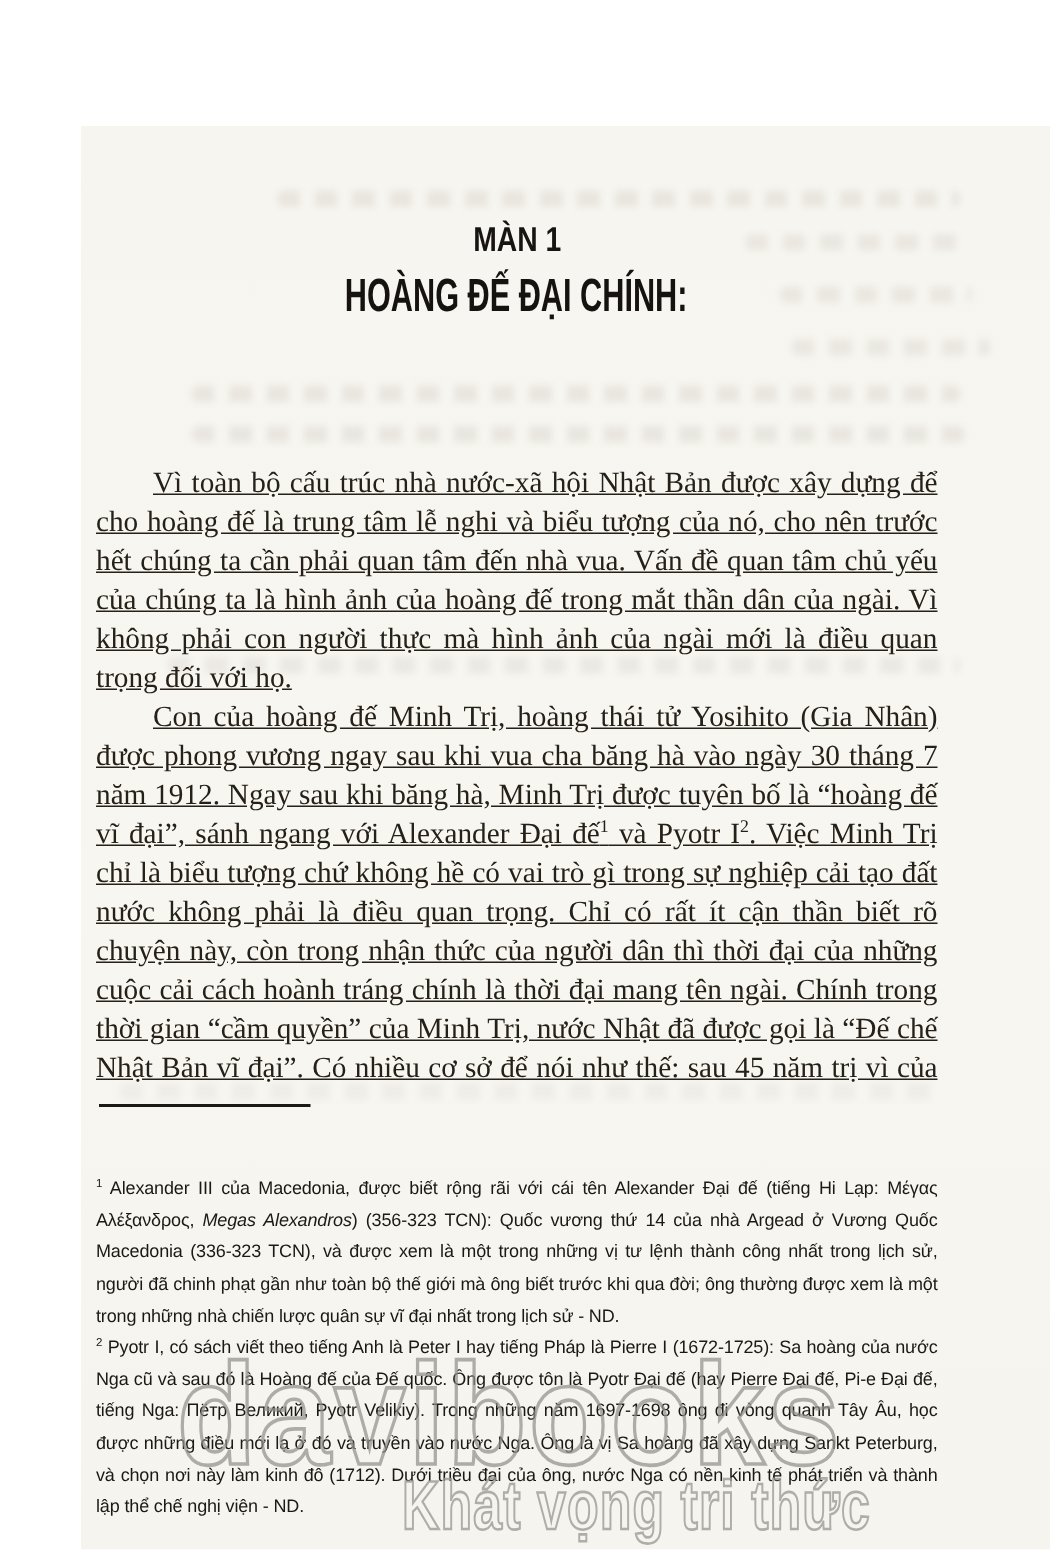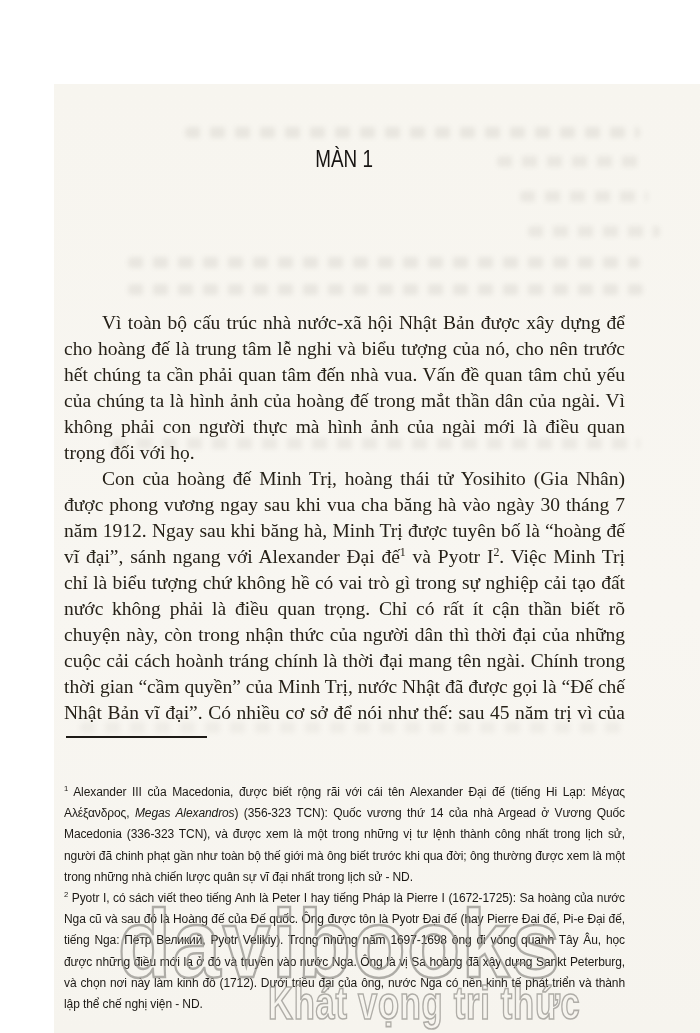--- a/index.html
+++ b/index.html
@@ -24,21 +24,21 @@
       rgba(115,108,96,0.55) 0px, rgba(115,108,96,0.55) 15px,
       rgba(115,108,96,0.0) 15px, rgba(115,108,96,0.0) 25px);
     filter: blur(2.6px);
     border-radius: 4px;
   }
   .kicker {
     position: absolute;
     left: 10px; top: 62px; width: 561px;
     text-align: center;
     font-family: "Liberation Sans", sans-serif;
-    font-weight: normal;
+    font-weight: bold;
     font-size: 23px;
     color: #171412;
   }
   .kicker .cond { display: inline-block; transform: scaleX(0.82); transform-origin: center; }
   .title {
     position: absolute;
     left: 10px; top: 94px; width: 561px;
     text-align: center;
     font-family: "Liberation Sans", sans-serif;
     font-weight: bold;
@@ -49,20 +49,21 @@
   }
   .title .cond { display: inline-block; transform: scaleX(0.66); transform-origin: center; white-space: nowrap; }
   .body-text {
     position: absolute;
     left: 10px; top: 226px; width: 561px;
     font-family: "Liberation Serif", serif;
     font-size: 19.5px;
     line-height: 26px;
     color: #262118;
     text-align: justify;
+    text-decoration: underline;
   }
   .body-text p { margin: 0; text-indent: 38px; }
   .body-text sup {
     font-size: 61%;
     line-height: 0;
     vertical-align: super;
   }
   .p-continued { text-align-last: justify; }
   .fn-rule {
     position: absolute;
@@ -126,20 +127,21 @@
   <div class="ghost" style="left:74px; top:173px; width:512px; opacity:.20;"></div>
   <div class="ghost" style="left:74px; top:200px; width:515px; opacity:.20;"></div>
   <div class="ghost" style="left:58px; top:354px; width:528px; opacity:.17;"></div>
   <div class="ghost" style="left:26px; top:638px; width:545px; opacity:.11;"></div>
 
   <div class="kicker">
     <span class="cond">MÀN 1</span>
   </div>
 
   <div class="title">
+    <div><span class="cond">HOÀNG ĐẾ ĐẠI CHÍNH:</span></div>
   </div>
 
   <div class="body-text">
     <p>Vì toàn bộ cấu trúc nhà nước-xã hội Nhật Bản được xây dựng để cho hoàng đế là trung tâm lễ nghi và biểu tượng của nó, cho nên trước hết chúng ta cần phải quan tâm đến nhà vua. Vấn đề quan tâm chủ yếu của chúng ta là hình ảnh của hoàng đế trong mắt thần dân của ngài. Vì không phải con người thực mà hình ảnh của ngài mới là điều quan trọng đối với họ.</p>
     <p class="p-continued"><span>Con của hoàng đế Minh Trị, hoàng thái tử Yosihito (Gia Nhân) được phong vương ngay sau khi vua cha băng hà vào ngày 30 tháng 7 năm 1912. Ngay sau khi băng hà, Minh Trị được tuyên bố là “hoàng đế vĩ đại”, sánh ngang với Alexander Đại đế</span><sup>1</sup><span> và Pyotr I</span><sup>2</sup><span>. Việc Minh Trị chỉ là biểu tượng chứ không hề có vai trò gì trong sự nghiệp cải tạo đất nước không phải là điều quan trọng. Chỉ có rất ít cận thần biết rõ chuyện này, còn trong nhận thức của người dân thì thời đại của những cuộc cải cách hoành tráng chính là thời đại mang tên ngài. Chính trong thời gian “cầm quyền” của Minh Trị, nước Nhật đã được gọi là “Đế chế Nhật Bản vĩ đại”. Có nhiều cơ sở để nói như thế: sau 45 năm trị vì của</span></p>
   </div>
 
   <div class="fn-rule"></div>
 
   <div class="footnotes">

